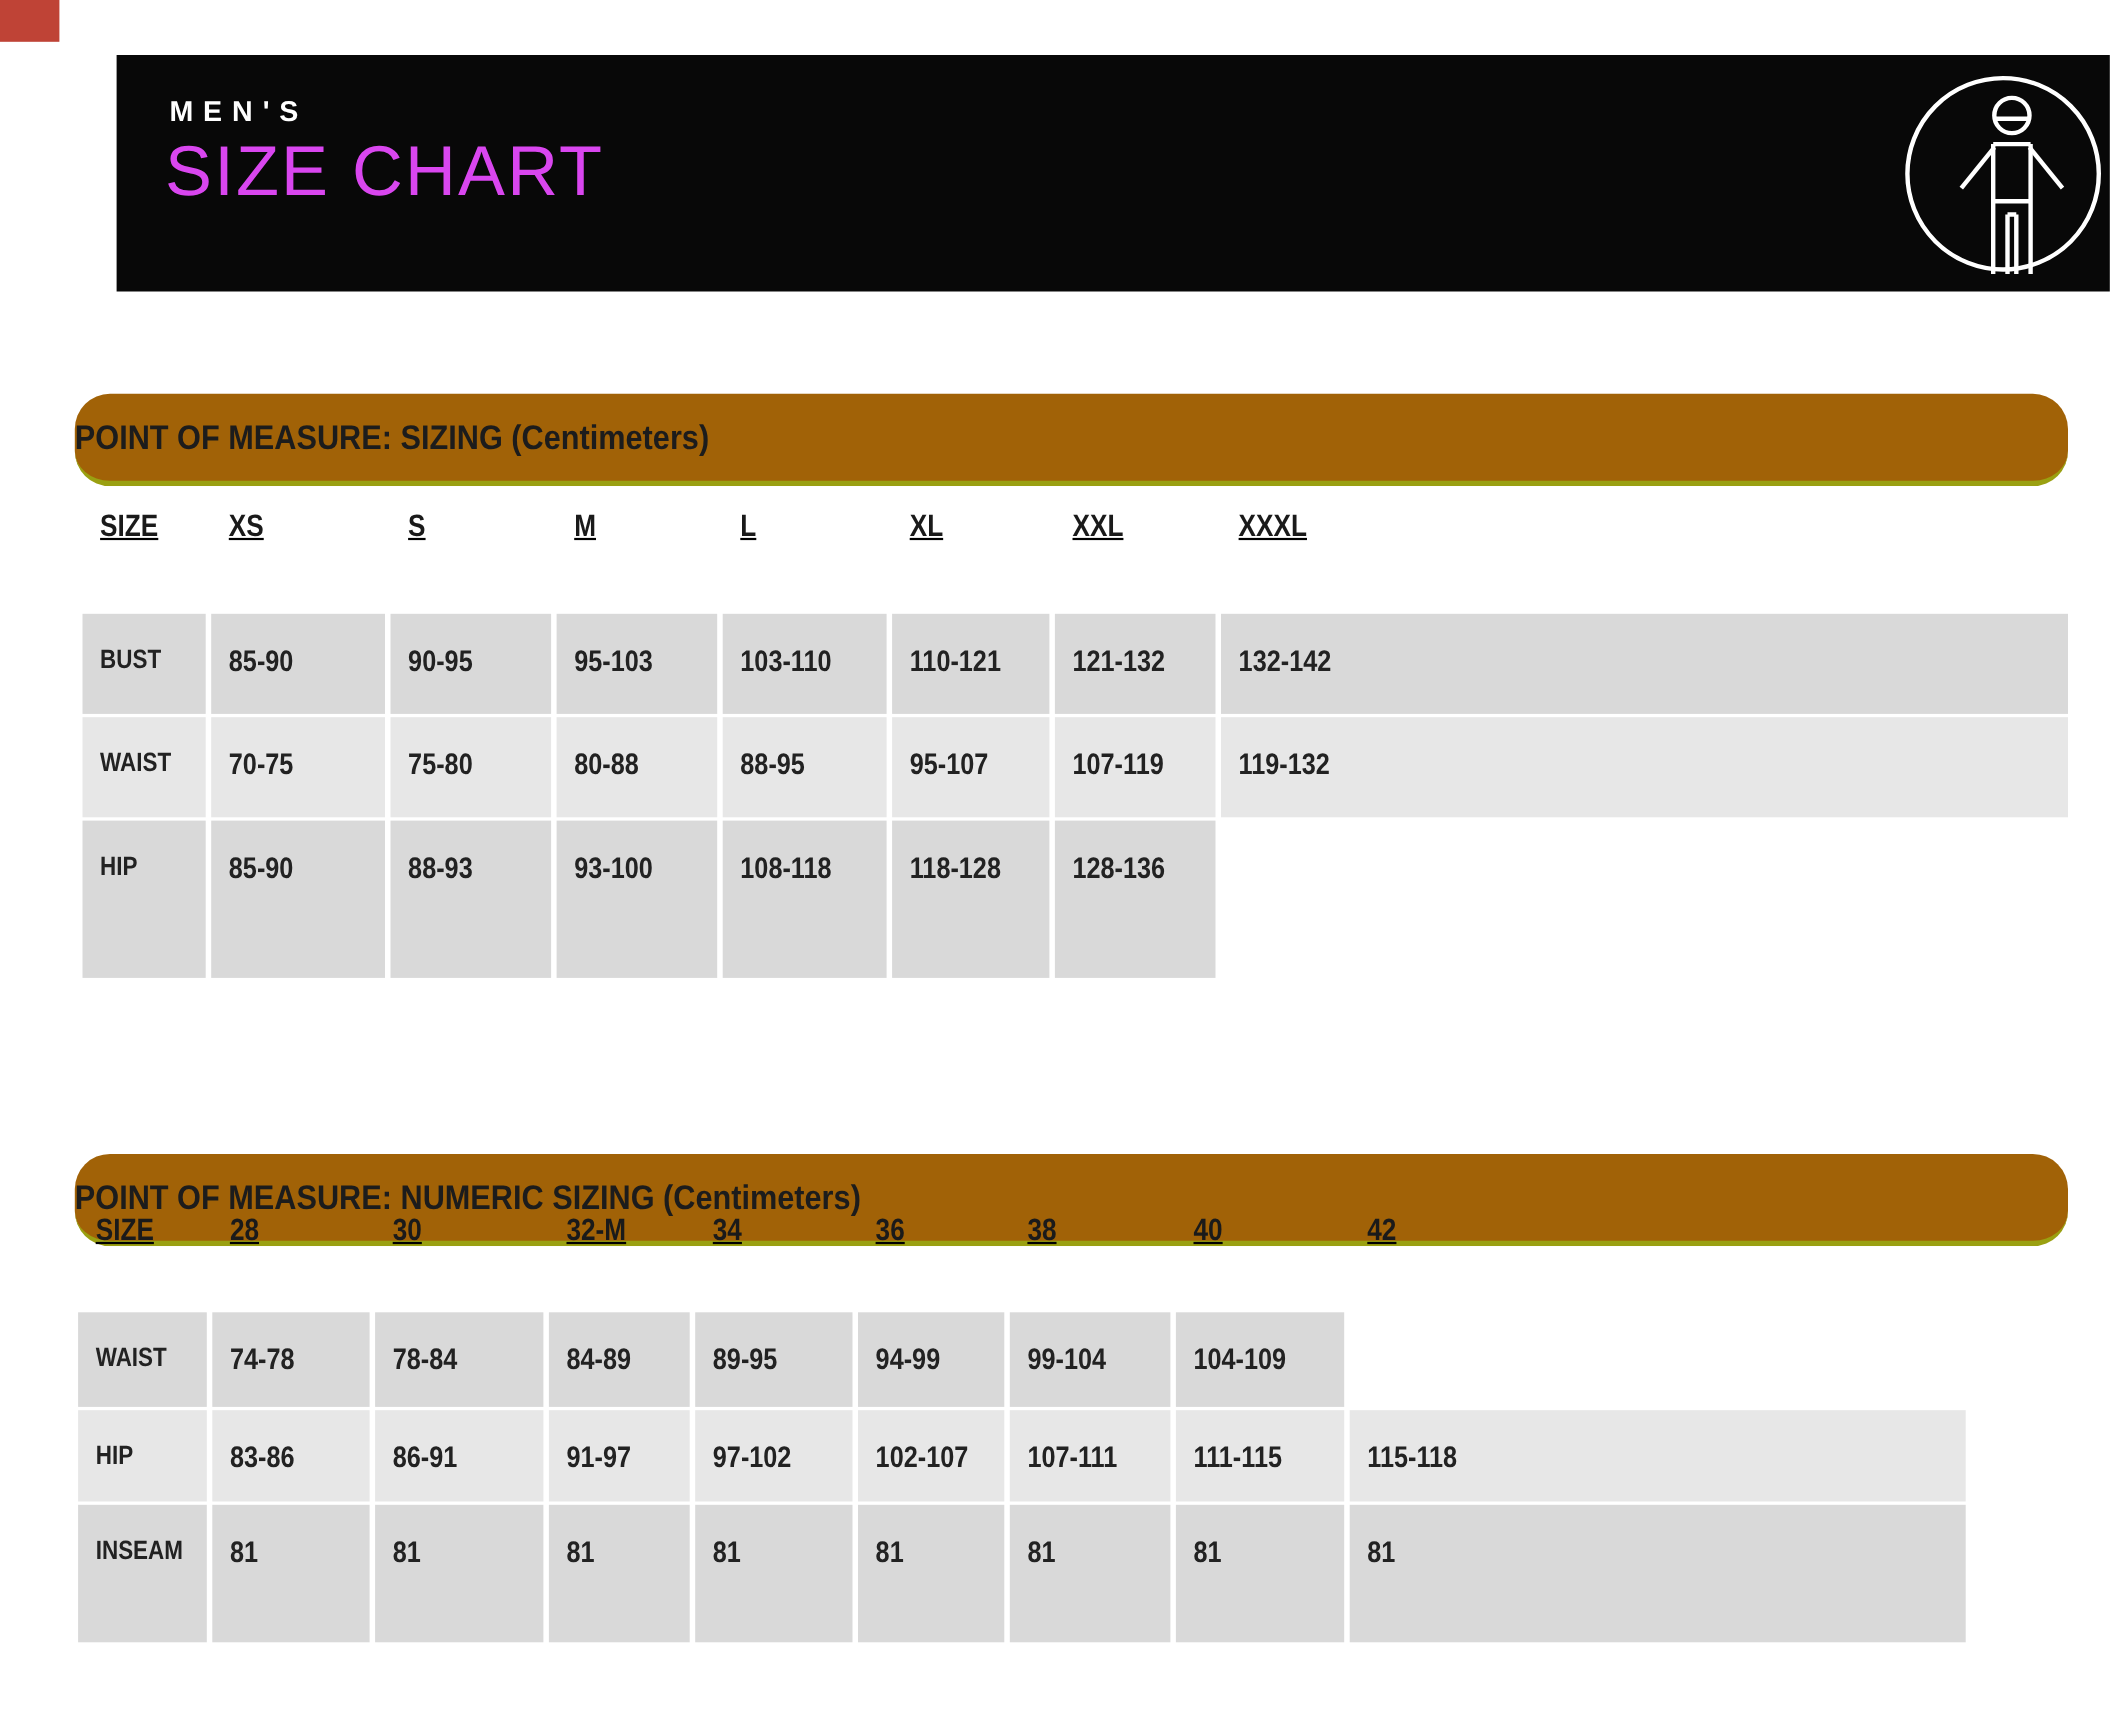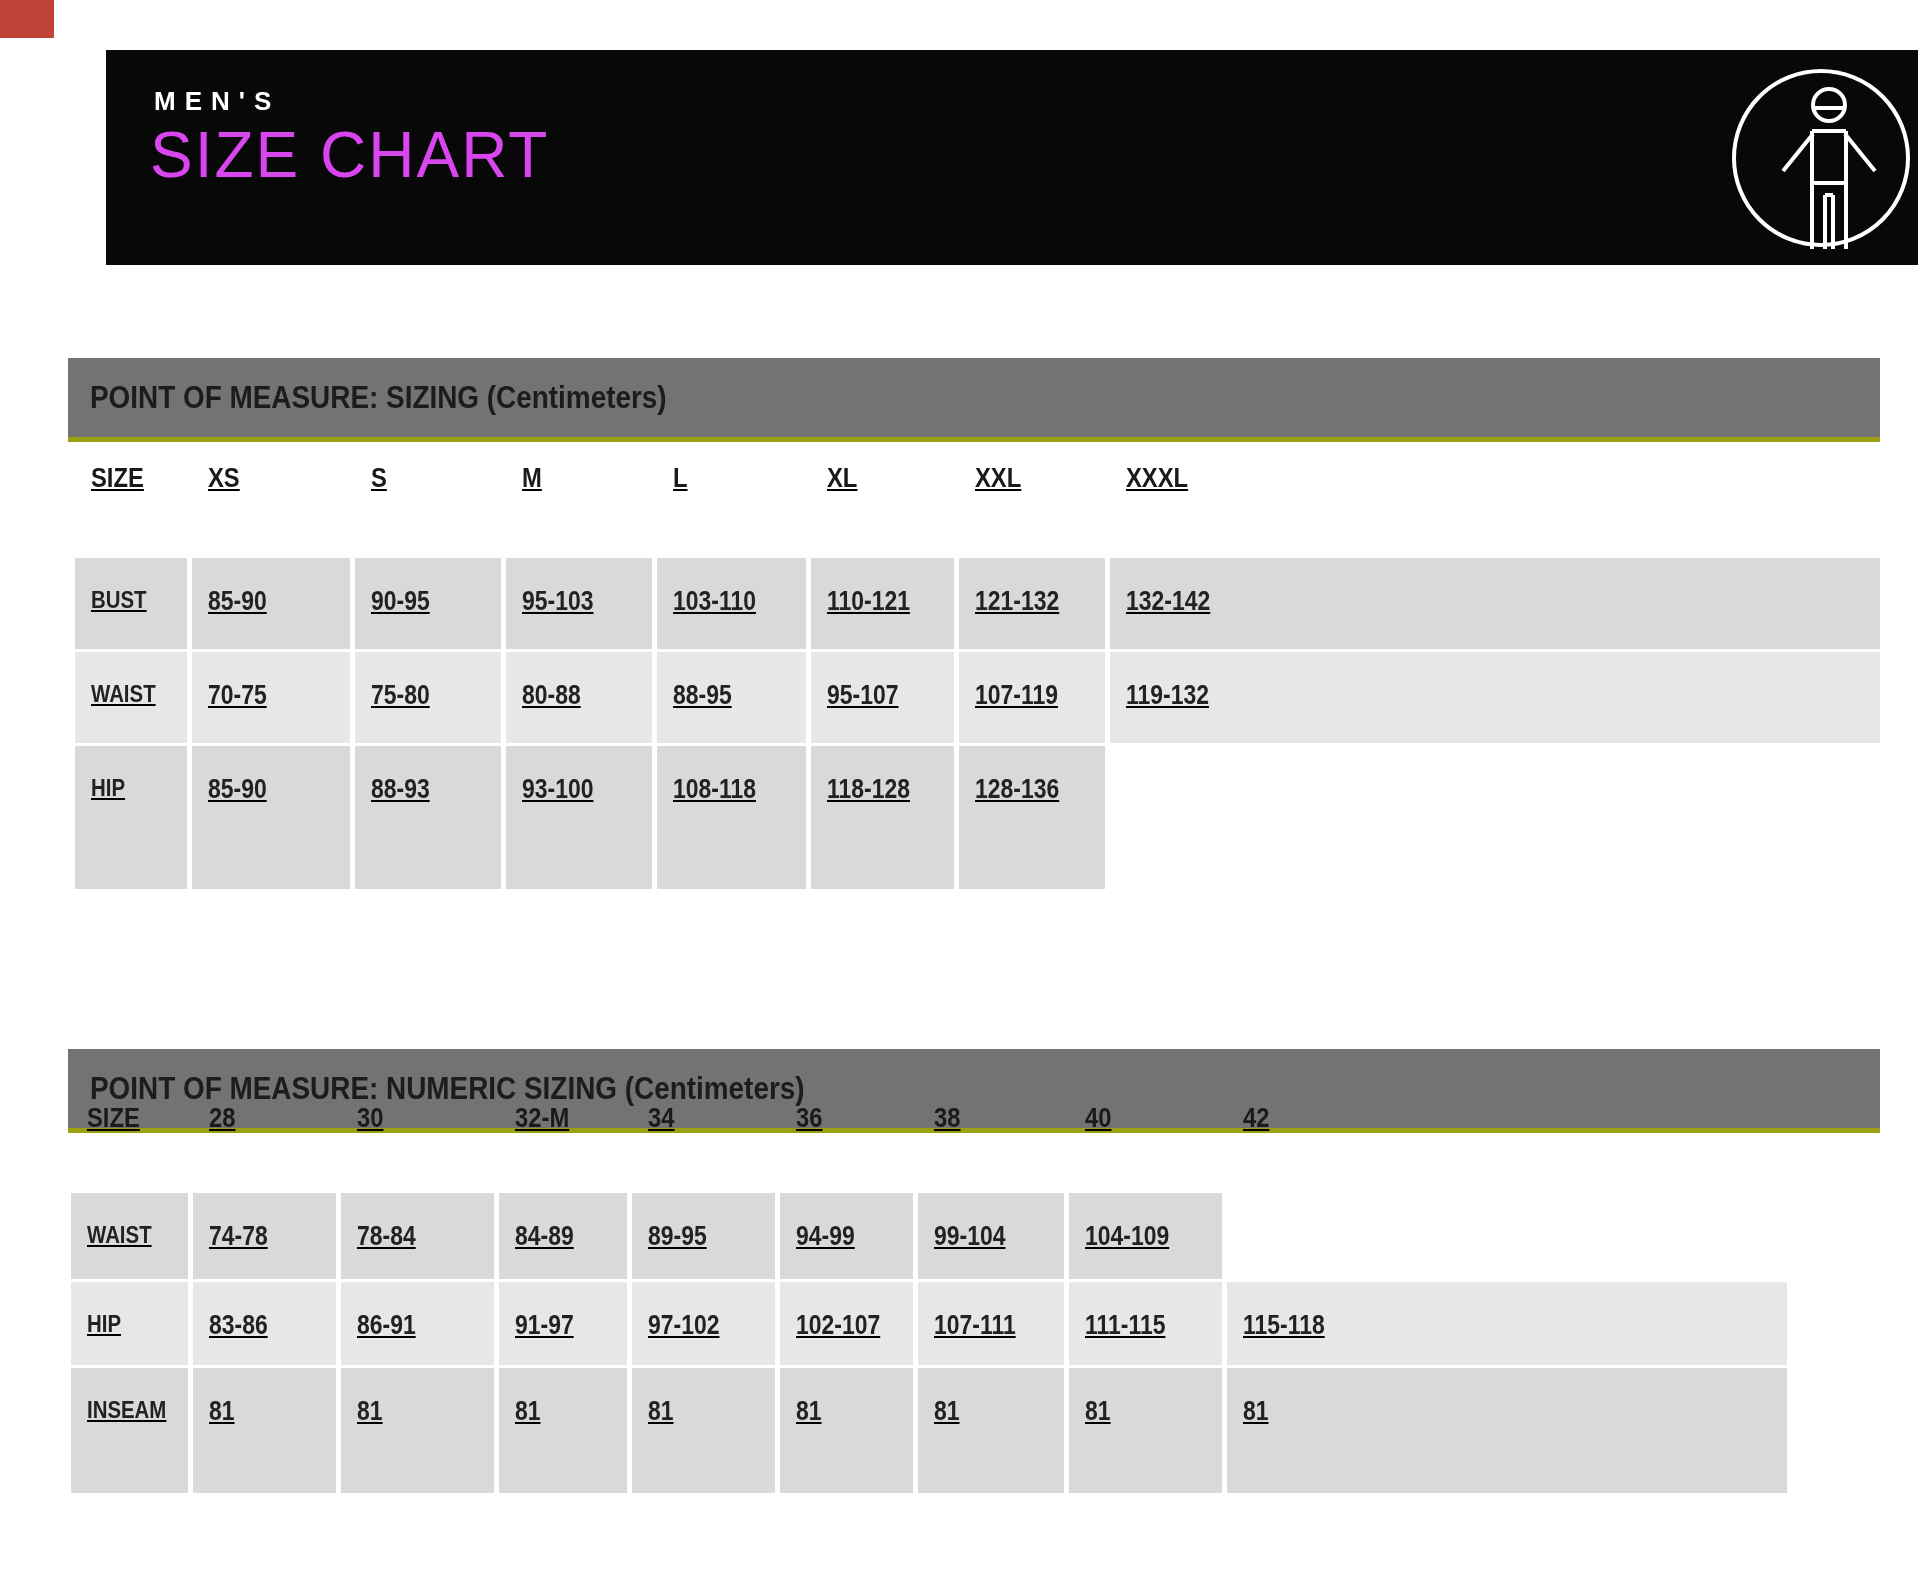--- a/index.html
+++ b/index.html
@@ -35,43 +35,43 @@
     letter-spacing: 2px; line-height: 1.1;
   }
   .fig-icon {
     position: absolute; right: 2px; top: 13px;
     width: 190px; height: 190px;
   }
   
   .banner {
     position: absolute; left: 68px;
     width: 1812px; height: 84px;
-    background: #737373;
+    background: #a16207;
     border-bottom: 5px solid #9aa011;
     display: flex; align-items: center;
-    padding-left: 22px;
+    border-radius: 32px;
   }
   .banner-1 { top: 358px; }
   .banner-2 { top: 1049px; }
   .banner span {
     color: #1c1c1c; font-size: 31px; font-weight: 700;
     display: inline-block; transform: scaleX(0.9); transform-origin: 0 50%;
     white-space: nowrap;
   }
   
   .tbl { position: absolute; }
   .tbl-1 { left: 75px; top: 462px; width: 1805px; }
   .tbl-2 { left: 71px; top: 1102px; width: 1716px; }
   .grid { display: grid; column-gap: 5px; }
   .g1 { grid-template-columns: 112px 158px 146px 146px 149px 143px 146px 1fr; }
   .g2 { grid-template-columns: 117px 143px 153px 128px 143px 133px 146px 153px 1fr; }
   .thead { height: 93px; }
   .thead-2 { height: 88px; }
   .thead .cell { background: transparent; align-items: flex-start; padding-top: 0; text-decoration: underline; }
-  .row { margin-top: 3px; text-decoration: underline; }
+  .row { margin-top: 3px; }
   .cell {
     display: flex; align-items: flex-start;
     padding-left: 16px; padding-top: 28px;
   }
   .thead .cell { display: flex; }
   .row.dark .cell { background: #d9d9d9; }
   .row.light .cell { background: #e7e7e7; }
   .h91 { height: 91px; }
   .h143 { height: 143px; }
   .h86 { height: 86px; }

